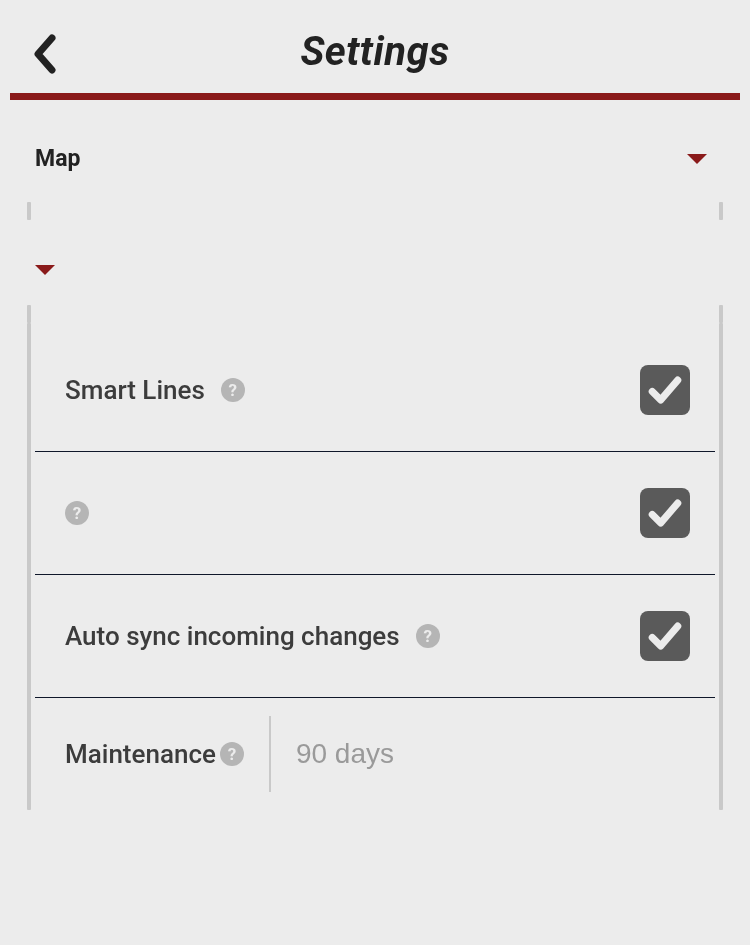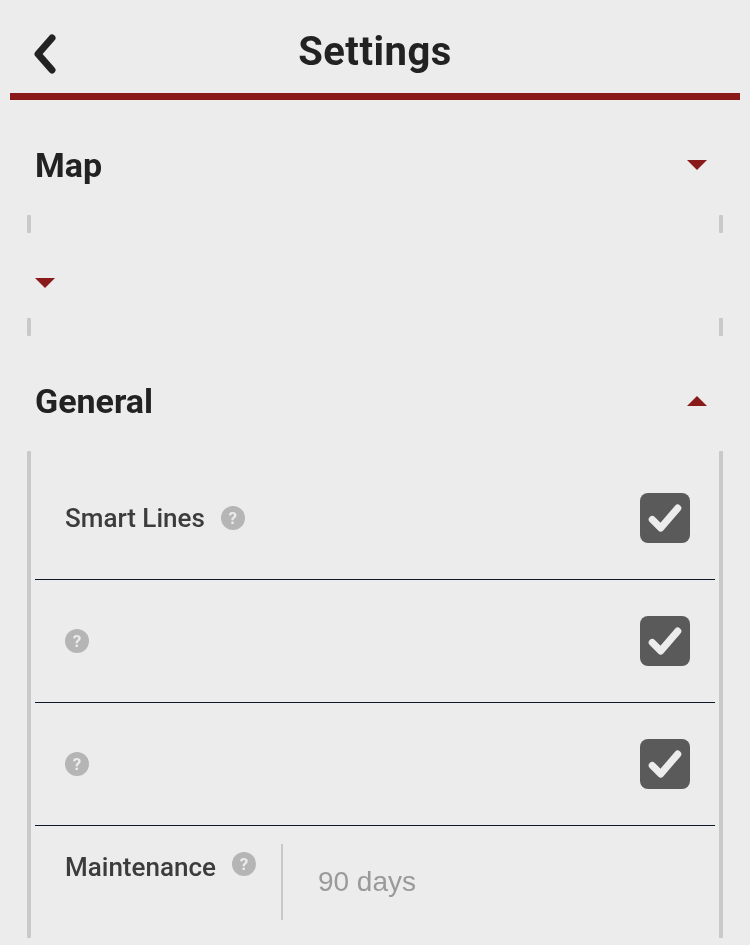--- a/index.html
+++ b/index.html
@@ -15,20 +15,21 @@
     color: #222;
     overflow: hidden;
   }
 
   
   .header {
     position: relative;
     padding: 28px 20px 18px 20px;
     border-bottom: 7px solid #8a1a1a;
     margin: 0 10px;
+    font-style: italic;
   }
   .back-btn {
     position: absolute;
     left: 10px;
     top: 30px;
     cursor: pointer;
     width: 48px;
     height: 48px;
     display: flex;
     align-items: center;
@@ -52,21 +53,21 @@
     position: relative;
   }
   .section-header {
     display: flex;
     align-items: center;
     justify-content: space-between;
     padding: 45px 0 30px 0;
     cursor: pointer;
   }
   .section-title {
-    font-size: 34px;
+    font-size: 23px;
     font-weight: 700;
     color: #222;
   }
   .caret {
     width: 0;
     height: 0;
     border-left: 10px solid transparent;
     border-right: 10px solid transparent;
     margin-right: 8px;
   }
@@ -169,27 +170,28 @@
   }
   .divider-v {
     width: 2px;
     align-self: stretch;
     background: #c9c9c9;
     margin: -8px 0;
   }
   .maint-left {
     flex: 0 0 auto;
     display: flex;
-    gap: 16px;
+    align-items: center;
+    gap: 4px;
   }
   .maint-value-wrap {
     flex: 1;
     display: flex;
     align-items: center;
-    padding-left: 35px;
+    padding-left: 25px;
   }
   .maint-value {
     font-size: 28px;
     color: #9a9a9a;
     font-weight: 400;
     background: transparent;
     border: none;
     outline: none;
     width: 100%;
   }
@@ -227,24 +229,20 @@
   <div class="section-header">
     <div class="caret down"></div>
   </div>
   <div class="section-marks">
       <span></span>
       <span></span>
     </div>
 </div>
 
 <div class="section">
-  <div class="section-header">
-    <div class="section-title">General</div>
-    <div class="caret up"></div>
-  </div>
 
   <div class="settings-body">
 
     <div class="row">
       <div class="row-left">
         <span class="row-label">Smart Lines</span>
         <span class="help-icon">?</span>
       </div>
       <div class="checkbox">
         <svg viewBox="0 0 24 24">
@@ -259,20 +257,21 @@
       </div>
       <div class="checkbox">
         <svg viewBox="0 0 24 24">
           <polyline points="3,13 9,19 21,5" fill="none" stroke="#ececec" stroke-width="5" stroke-linecap="round" stroke-linejoin="round"></polyline>
         </svg>
       </div>
     </div>
 
     <div class="row">
       <div class="row-left">
+        <span class="row-label">Auto sync incoming changes</span>
         <span class="help-icon">?</span>
       </div>
       <div class="checkbox">
         <svg viewBox="0 0 24 24">
           <polyline points="3,13 9,19 21,5" fill="none" stroke="#ececec" stroke-width="5" stroke-linecap="round" stroke-linejoin="round"></polyline>
         </svg>
       </div>
     </div>
 
     <div class="row maint">

